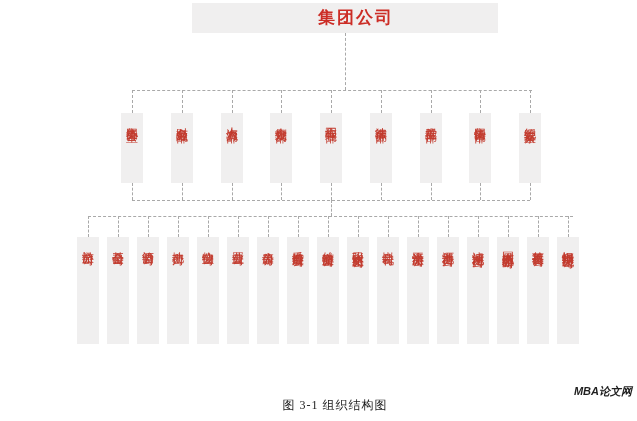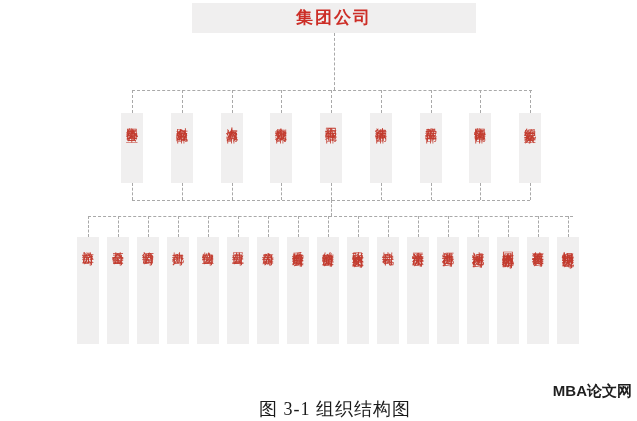--- a/index.html
+++ b/index.html
@@ -5,21 +5,21 @@
   :root{
     --text-red:#c23a2d; --title-red:#cc2d26; --box-bg:#f0efef;
     --line:#a9a9a9; --caption:#1a1a1a; --brand:#1f1f1f;
   }
   html,body{margin:0;padding:0;background:#fff;}
   .stage{
     position:relative;width:637px;height:421px;background:#ffffff;overflow:hidden;
     font-family:"Liberation Serif","DejaVu Serif",serif;
   }
   .box{position:absolute;background:var(--box-bg);}
-  .root{left:192px;top:3px;width:284px;height:30px;text-align:center;}
+  .root{left:192px;top:3px;width:284px;height:30px;text-align:center;padding-left:22px;}
   .root .rlabel{
     display:block;line-height:30px;font-size:17px;font-weight:bold;
     color:var(--title-red);letter-spacing:2px;
   }
   .root::after{
     content:"";position:absolute;left:50%;top:100%;height:57px;
     border-left:1px dashed var(--line);
   }
   .dept{top:113px;width:22px;height:70px;}
   .sub{top:237px;width:22px;height:107px;}
@@ -38,28 +38,28 @@
   .vtext{
     display:block;width:100%;height:100%;box-sizing:border-box;
     writing-mode:vertical-rl;text-orientation:upright;
     font-size:12px;line-height:22px;letter-spacing:0.8px;
     padding-top:5px;color:var(--text-red);
   }
   .hline{position:absolute;height:0;border-top:1px dashed var(--line);}
   .vline{position:absolute;width:0;border-left:1px dashed var(--line);}
   .caption{
     position:absolute;top:397px;left:335px;transform:translateX(-50%);
-    font-size:18px;color:var(--caption);white-space:nowrap;letter-spacing:1px;
+    font-size:12px;color:var(--caption);white-space:nowrap;letter-spacing:1px;
   }
   .watermark{
     position:absolute;right:5px;top:382px;text-align:right;
     font-family:"Liberation Sans","DejaVu Sans",sans-serif;
   }
   .wm-brand{
-    font-size:15px;font-weight:bold;color:var(--brand);
+    font-size:11px;font-weight:bold;font-style:italic;color:var(--brand);
     line-height:18px;
   }
   .wm-url{font-size:12px;font-style:italic;color:#a238c9;line-height:14px;}
   @supports ((-webkit-background-clip:text) or (background-clip:text)){
     .wm-url{
       background:linear-gradient(90deg,#3c43d0 0%,#9b3ac8 55%,#ee2da2 100%);
       -webkit-background-clip:text;background-clip:text;color:transparent;
     }
   }
 </style>

